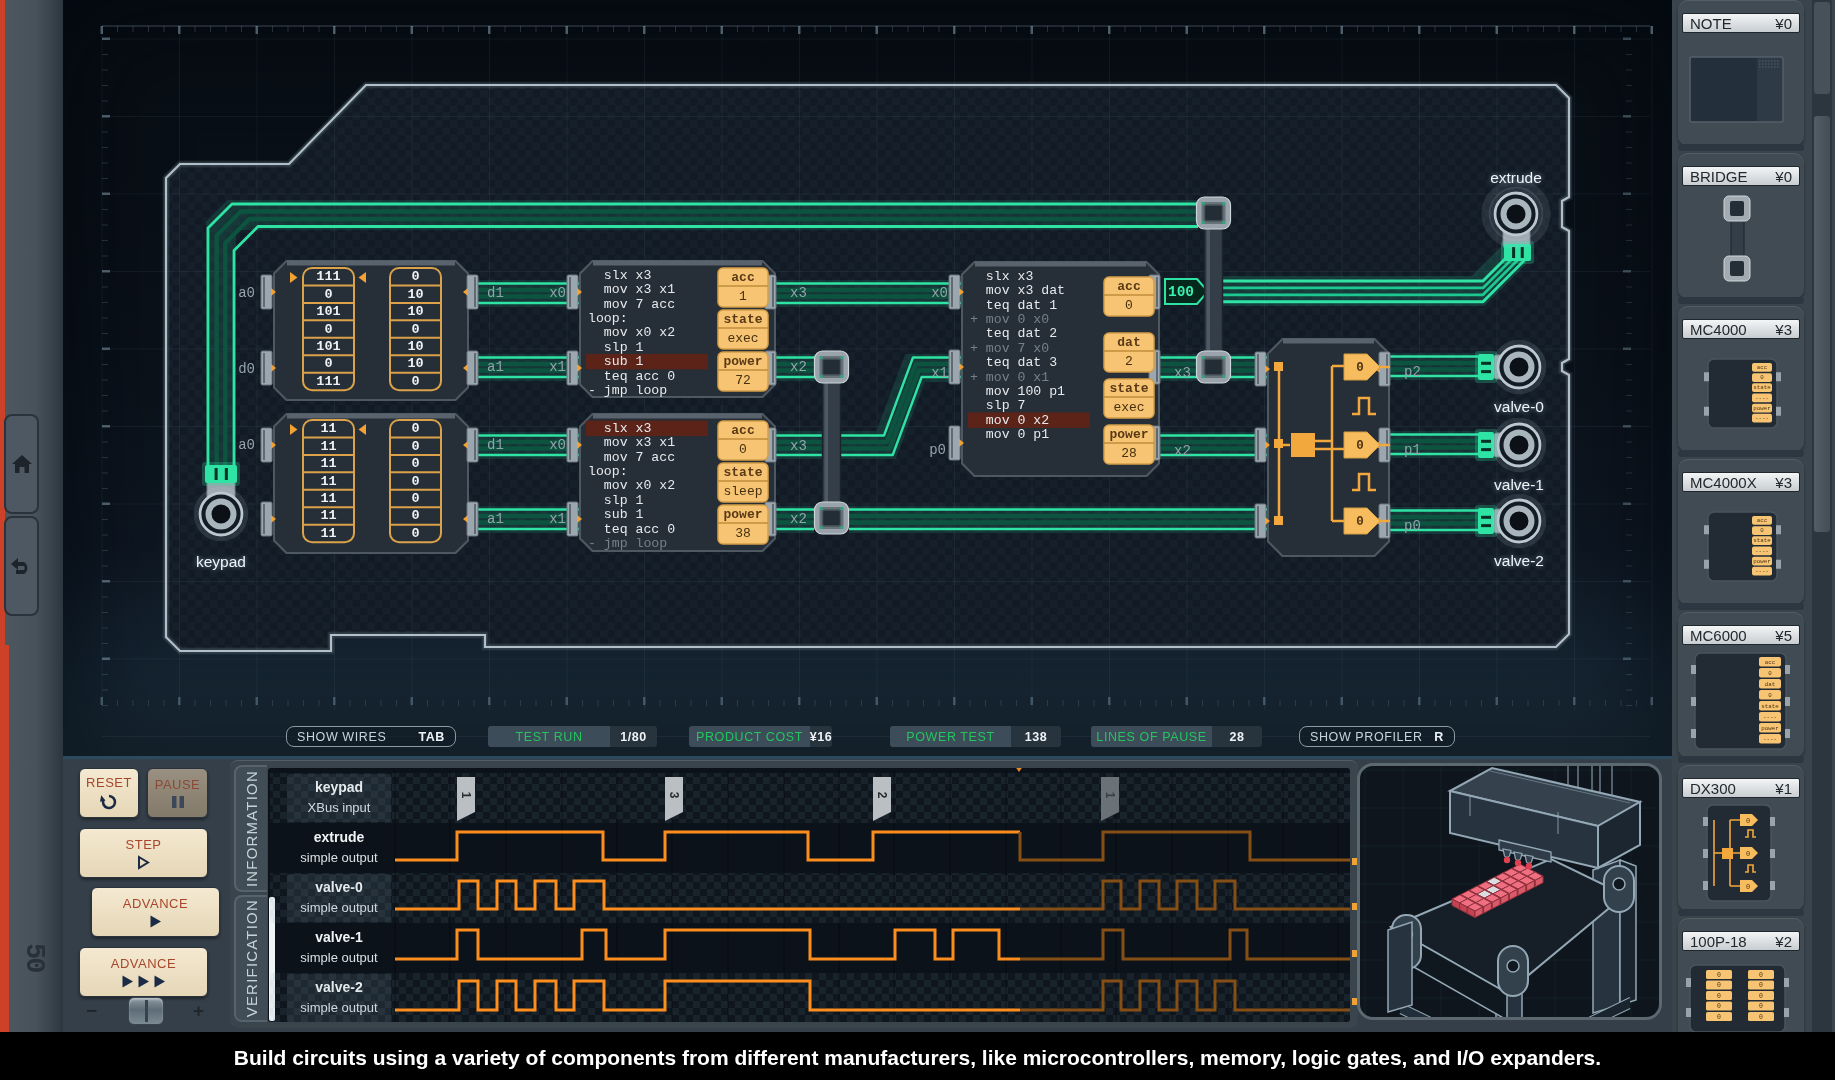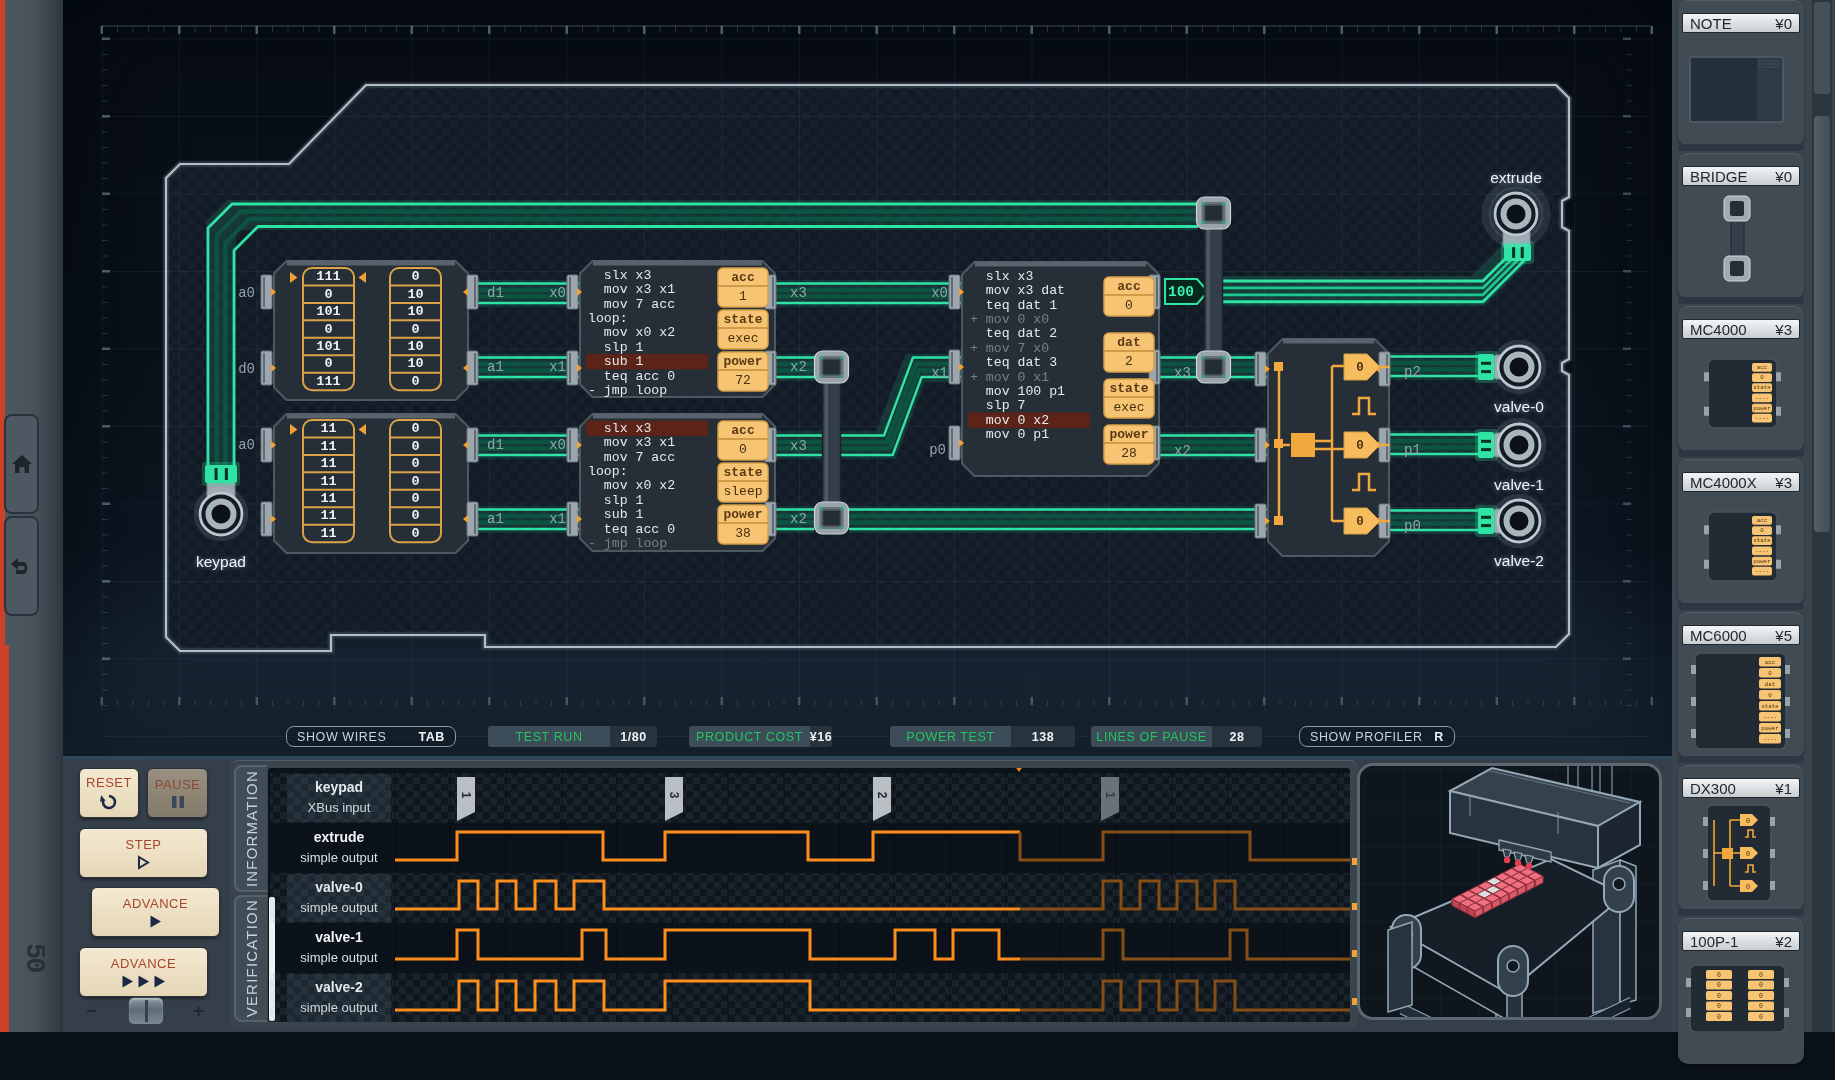--- a/index.html
+++ b/index.html
@@ -834,21 +834,21 @@
     <div class="sbtn" style="left:488px">
       <span style="width:122px">TEST RUN</span>
       <b style="width:47px">1/80</b>
     </div>
     <div class="sbtn" style="left:689px">
       <span style="width:121px">PRODUCT COST</span>
       <b style="width:22px">¥16</b>
     </div>
     <div class="sbtn" style="left:890px">
       <span style="width:121px">POWER TEST</span>
-      <b style="width:64px">138</b>
+      <b style="width:50px">138</b>
     </div>
     <div class="sbtn" style="left:1091px">
       <span style="width:121px">LINES OF PAUSE</span>
       <b style="width:50px">28</b>
     </div>
     <div class="obtn" style="left:1299px;width:156px">
       <span>SHOW PROFILER</span>
       <b>R</b>
     </div>
     <div id="bottompanel"></div>
@@ -1138,21 +1138,21 @@
     </div>
     <div style="position:absolute;left:1678px;top:756px;width:126px;height:7px;background:#2d3741;border-radius:4px;z-index:7"></div>
     <div class="card" style="top:765px"></div>
     <div class="clabel" style="top:778px">
       <span>DX300</span>
       <b>¥1</b>
     </div>
     <div style="position:absolute;left:1678px;top:909px;width:126px;height:7px;background:#2d3741;border-radius:4px;z-index:7"></div>
     <div class="card" style="top:918px"></div>
     <div class="clabel" style="top:931px">
-      <span>100P-1</span>
+      <span>100P-18</span>
       <b>¥2</b>
     </div>
     <svg width="1835" height="1080" viewBox="0 0 1835 1080" style="position:absolute;left:0;top:0;z-index:8;clip-path:polygon(1680px 0px,1802px 0px,1802px 1032px,1680px 1032px)">
       <rect x="1690" y="57" width="93" height="65" fill="#232f3a" stroke="#55606a" stroke-width="1.5" rx="2"></rect>
       <rect x="1757" y="58" width="25" height="63" fill="#2e3b47"></rect>
       <line x1="1759" y1="61" x2="1780" y2="61" stroke="#55636e" stroke-width="1" stroke-dasharray="1.5 1.5"></line>
       <line x1="1759" y1="64" x2="1780" y2="64" stroke="#55636e" stroke-width="1" stroke-dasharray="1.5 1.5"></line>
       <line x1="1759" y1="67" x2="1780" y2="67" stroke="#55636e" stroke-width="1" stroke-dasharray="1.5 1.5"></line>
       <rect x="1731" y="205" width="13" height="68" fill="#333e49" stroke="#1c242b" stroke-width="1"></rect>
       <rect x="1724" y="196" width="26" height="25" rx="5" fill="#a2abb2" stroke="#cfd6da" stroke-width="1"></rect>
@@ -1259,12 +1259,13 @@
       <rect x="1748" y="1012.0" width="26" height="9" rx="1.5" fill="#f6c472"></rect>
       <text x="1761" y="1017.0" font-family="Liberation Mono" font-size="6.5" fill="#4e3312" text-anchor="middle" dominant-baseline="central">0</text>
       <rect x="1686" y="978" width="5" height="9" fill="#99a3ac"></rect>
       <rect x="1784" y="978" width="5" height="9" fill="#99a3ac"></rect>
       <rect x="1686" y="1008" width="5" height="9" fill="#99a3ac"></rect>
       <rect x="1784" y="1008" width="5" height="9" fill="#99a3ac"></rect>
     </svg>
     <div style="position:absolute;left:1812px;top:0;width:20px;height:1032px;background:#2c363e;z-index:8"></div>
     <div style="position:absolute;left:1814px;top:2px;width:16px;height:92px;background:#46515a;border-radius:3px;z-index:8"></div>
     <div style="position:absolute;left:1814px;top:116px;width:16px;height:416px;background:linear-gradient(90deg,#525d66,#434e57);border-radius:3px;z-index:8"></div>
+    <div id="caption">Build circuits using a variety of components from different manufacturers, like microcontrollers, memory, logic gates, and I/O expanders.</div>
   </div>
 </body></html>

